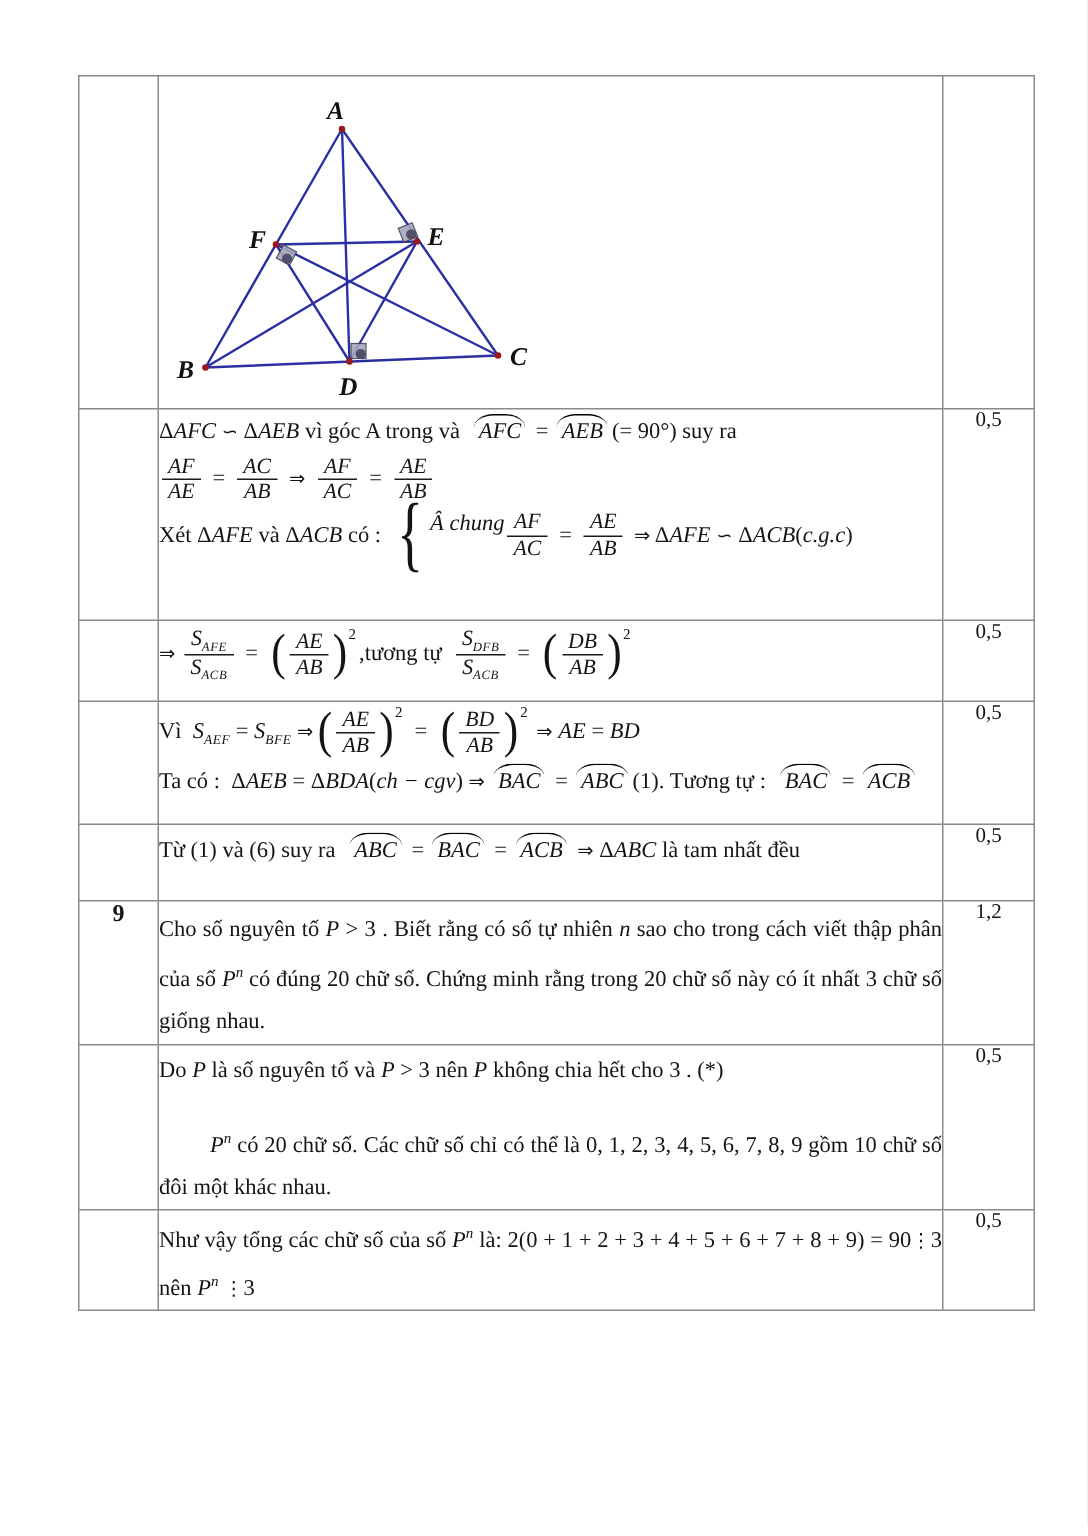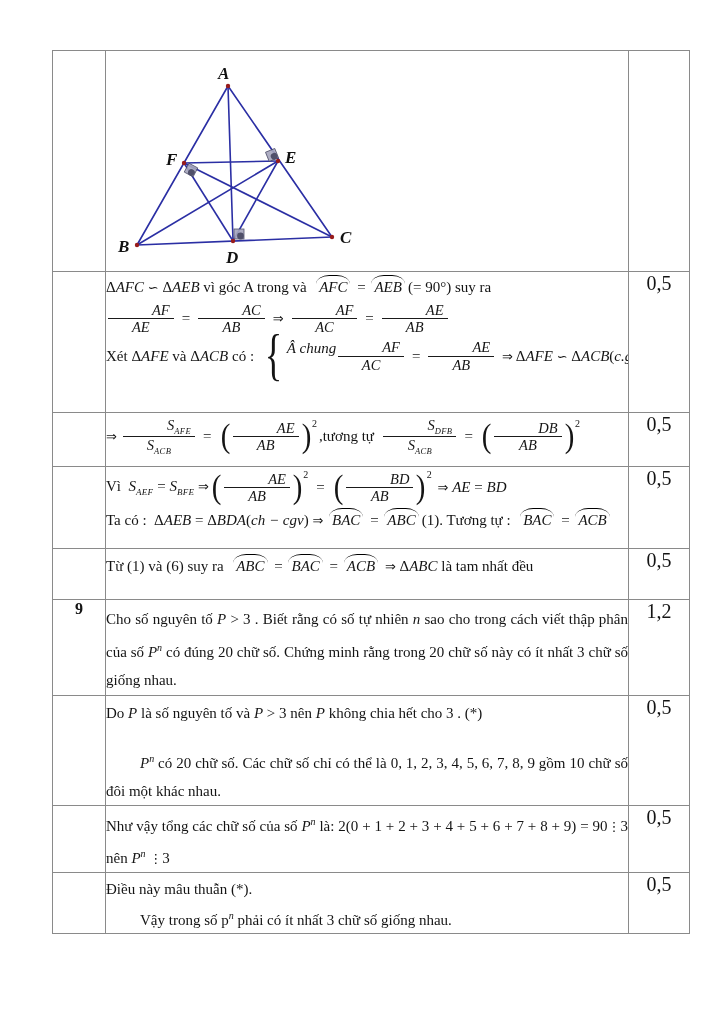--- a/index.html
+++ b/index.html
@@ -9,38 +9,38 @@
   }
   table.grid {
     position:absolute; left:52px; top:50px;
     border-collapse:collapse; table-layout:fixed; width:637px;
   }
   table.grid td {
     border:1px solid #8a8a8a; padding:0; vertical-align:top; overflow:hidden;
   }
   td.stt { text-align:center; vertical-align:middle; font-weight:bold; font-size:16px; }
   td.content { padding:2px 8px 2px 9px; font-size:15px; }
-  td.score { text-align:center; vertical-align:middle; font-size:20px; }
+  td.score { text-align:center; vertical-align:middle; font-size:14px; }
   .fig-cell { padding:2px 0 0 4px !important; }
 
   
   .mi { font-style:italic; }
   .sym { font-family:"DejaVu Sans", sans-serif; font-size:13px; }
   sup.mi { font-size:10px; font-style:italic; }
   sub.mi { font-size:9px; font-style:italic; letter-spacing:.3px; }
   .hat { font-style:italic; position:relative; margin:0 4px 0 3px; padding:0 2px; white-space:nowrap; }
   .hat::before {
     content:""; position:absolute; left:-1px; right:-1px; top:-4px; height:8px;
     border-top:1.4px solid #000; border-radius:100% 100% 0 0 / 260% 260% 0 0;
   }
   .mathline { display:flex; align-items:center; flex-wrap:nowrap; white-space:pre; }
   .textline { white-space:pre-wrap; }
   .frac { display:inline-block; vertical-align:middle; text-align:center;
           font-style:italic; font-size:14.5px; line-height:1.12; margin:0 2px; }
-  .frac .fn { display:block; padding:0 4px 0px;margin-left:40px; }
+  .frac .fn { display:block; padding:0 4px 0px; }
   .frac .fd { display:block; border-top:1.1px solid #1a1a1a; padding:0px 4px 0; }
   .frac sub { font-size:8.5px; font-style:italic; letter-spacing:.4px; }
   .op { margin:0 6px; }
   .bpwrap { display:inline-flex; align-items:center; margin:0 2px; }
   .bp { font-size:34px; line-height:0; font-weight:400; transform:scaleX(.85);
         display:inline-block; position:relative; top:-1px; }
   .bexp { font-size:10px; position:relative; top:-13px; left:0px; }
   .system { display:inline-flex; align-items:center; margin:0 2px; }
   .brace { font-size:56px; line-height:0; font-weight:400; transform:scaleX(.65);
            display:inline-block; position:relative; top:-1px; }
@@ -217,23 +217,15 @@
 
 
     <tr style="height:56px">
       <td class="stt"></td>
       <td class="content">
         <p class="para lh-b" style="margin-top:3px"><span class="">Như vậy tổng các chữ số của số  </span><span class="mi">P</span><sup class="mi">n</sup><span class="">  là: 2(0 + 1 + 2 + 3 + 4 + 5 + 6 + 7 + 8 + 9) = 90</span><span class="sym">⋮</span><span class="">3 nên  </span><span class="mi">P</span><sup class="mi">n</sup><span class=""> </span><span class="sym">⋮</span><span class="">3</span></p>
       </td>
       <td class="score">0,5</td>
     </tr>
 
-    <tr style="height:55px">
-      <td class="stt"></td>
-      <td class="content">
-        <p class="para lh-b" style="margin-top:3px"><span class="">Điều này mâu thuẫn (*).</span></p>
-        <p class="para lh-b indent" style="margin-top:0"><span class="">Vậy trong số p</span><sup class="mi">n</sup><span class=""> phải có ít nhất 3 chữ số giống nhau.</span></p>
-      </td>
-      <td class="score">0,5</td>
-    </tr>
   </tbody>
     </table>
 </div>
 
 </body></html>

